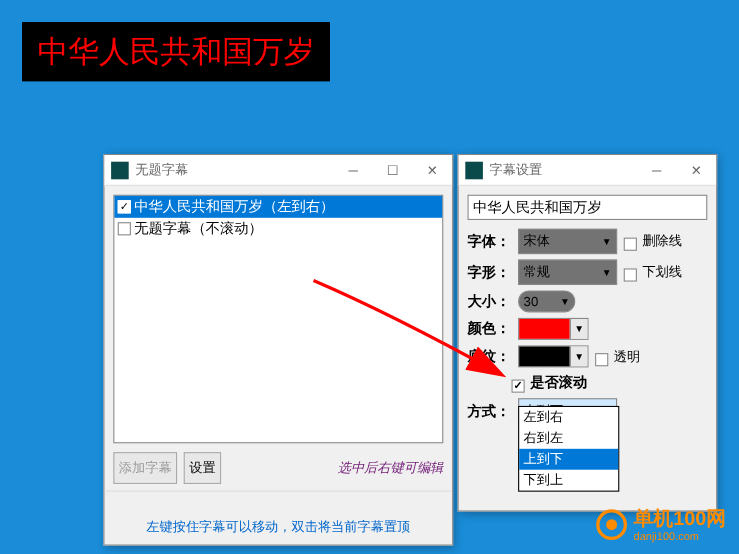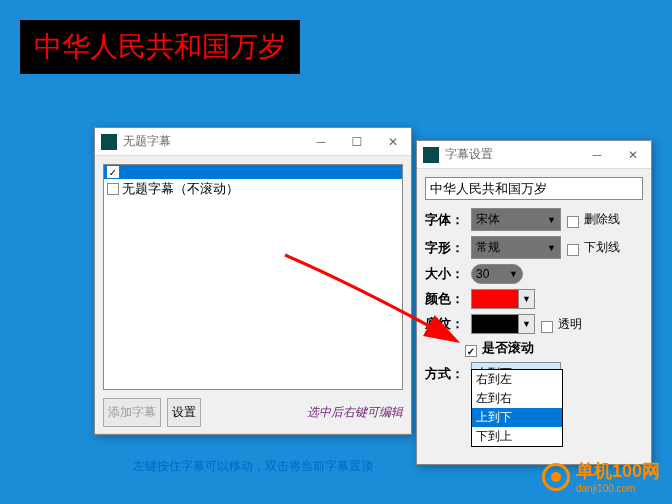--- a/index.html
+++ b/index.html
@@ -3,21 +3,21 @@
 <meta charset="utf-8">
 <style>
 * { margin: 0; padding: 0; box-sizing: border-box; }
 body { width: 672px; height: 504px; background: #1a8cd8; font-family: "Microsoft YaHei", SimSun, sans-serif; font-size: 12px; position: relative; overflow: hidden; }
 .banner { position: absolute; top: 20px; left: 20px; background: #000; color: #ff0000; font-size: 28px; padding: 8px 14px; font-family: SimSun, serif; }
 .window { position: absolute; background: #f0f0f0; border: 1px solid #888; box-shadow: 2px 2px 8px rgba(0,0,0,0.3); }
 .titlebar { height: 28px; background: #fff; display: flex; align-items: center; border-bottom: 1px solid #ddd; }
 .app-icon { width: 16px; height: 16px; background: #0a4a4a; margin: 0 6px; }
 .title-text { flex: 1; color: #666; font-size: 12px; }
 .tb-btn { width: 36px; height: 28px; display: flex; align-items: center; justify-content: center; color: #666; font-size: 12px; }
-.win1 { left: 94px; top: 127px; width: 318px; height: 308px; }
+.win1 { left: 94px; top: 140px; width: 318px; height: 356px; }
 .list-area { margin: 8px; background: #fff; border: 1px solid #888; height: 226px; }
 .list-row { display: flex; align-items: center; padding: 1px 3px; font-size: 13px; }
 .list-row.sel { background: #0078d7; color: #fff; }
 .chk { width: 12px; height: 12px; border: 1px solid #888; background: #fff; margin-right: 3px; display: inline-flex; align-items: center; justify-content: center; font-size: 10px; color: #000; }
 .sel .chk { border-color: #fff; }
 .btn-row { display: flex; gap: 6px; padding: 0 8px; align-items: center; }
 .btn { border: 1px solid #aaa; background: #e8e8e8; padding: 5px 4px; font-size: 12px; }
 .btn.dis { color: #999; }
 .hint-link { color: #701a75; font-size: 12px; margin-left: auto; font-style: italic; }
 .footer-hint { text-align: center; color: #0066cc; font-size: 12px; padding: 24px 0; border-top: 1px solid #ddd; margin-top: 6px; }
@@ -53,20 +53,21 @@
   <div class="titlebar">
     <div class="app-icon"></div>
     <div class="title-text">无题字幕</div>
     <div class="tb-btn">─</div>
     <div class="tb-btn">☐</div>
     <div class="tb-btn">✕</div>
   </div>
   <div class="list-area">
     <div class="list-row sel">
       <span class="chk">✓</span>
+      <span>中华人民共和国万岁（左到右）</span>
     </div>
     <div class="list-row">
       <span class="chk"></span>
       <span>无题字幕（不滚动）</span>
     </div>
   </div>
   <div class="btn-row">
     <button class="btn dis">添加字幕</button>
     <button class="btn">设置</button>
     <span class="hint-link">选中后右键可编辑</span>
@@ -140,22 +141,22 @@
       <span class="form-label">方式：</span>
       <div class="select-box sel-w" style="background:#cde8ff">
           <span>上到下</span>
           <span class="tri">▼</span>
         </div>
     </div>
   </div>
 </div>
 
 <div class="dropdown-open">
+  <div class="dd-item">左到右</div>
   <div class="dd-item">右到左</div>
-  <div class="dd-item">左到右</div>
   <div class="dd-item hl">上到下</div>
   <div class="dd-item">下到上</div>
 </div>
 
 <svg class="arrow-svg" width="200" height="120">
   <defs>
       <marker id="ah" markerWidth="12" markerHeight="12" refX="10" refY="4" orient="auto">
         <path d="M0,0 L12,4 L0,8 Z" fill="#ff0000"></path>
       </marker>
     </defs>

